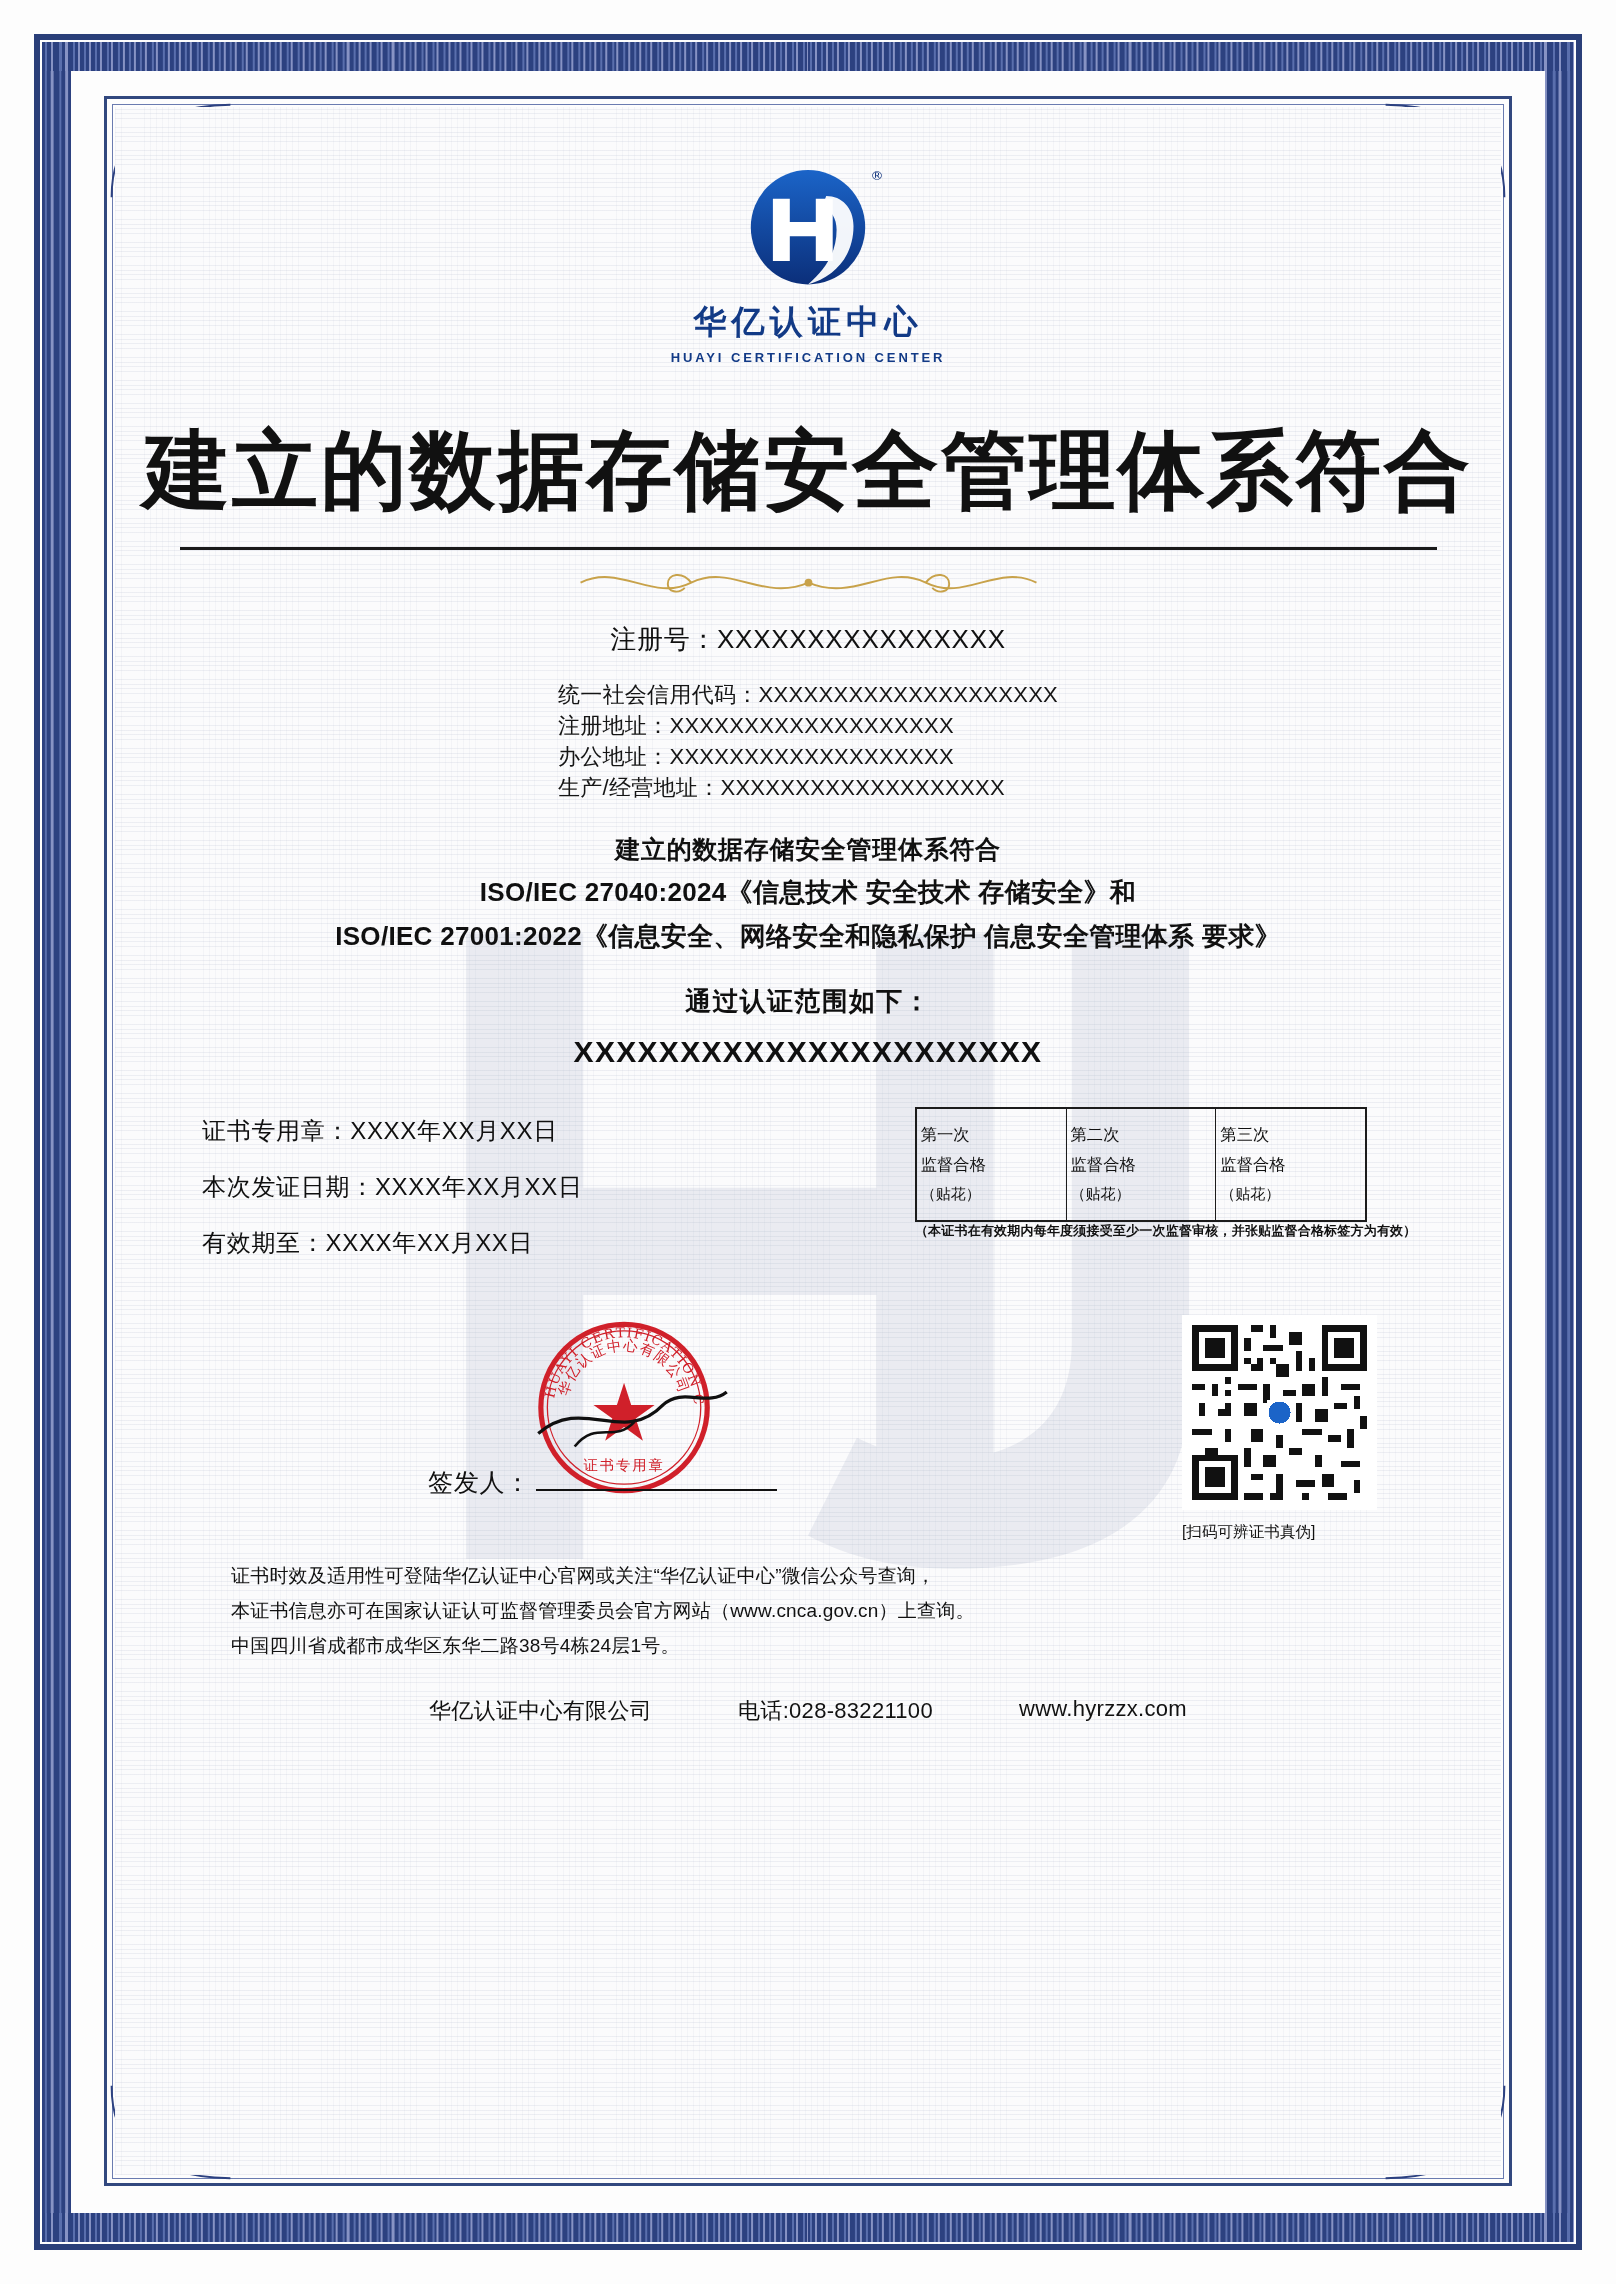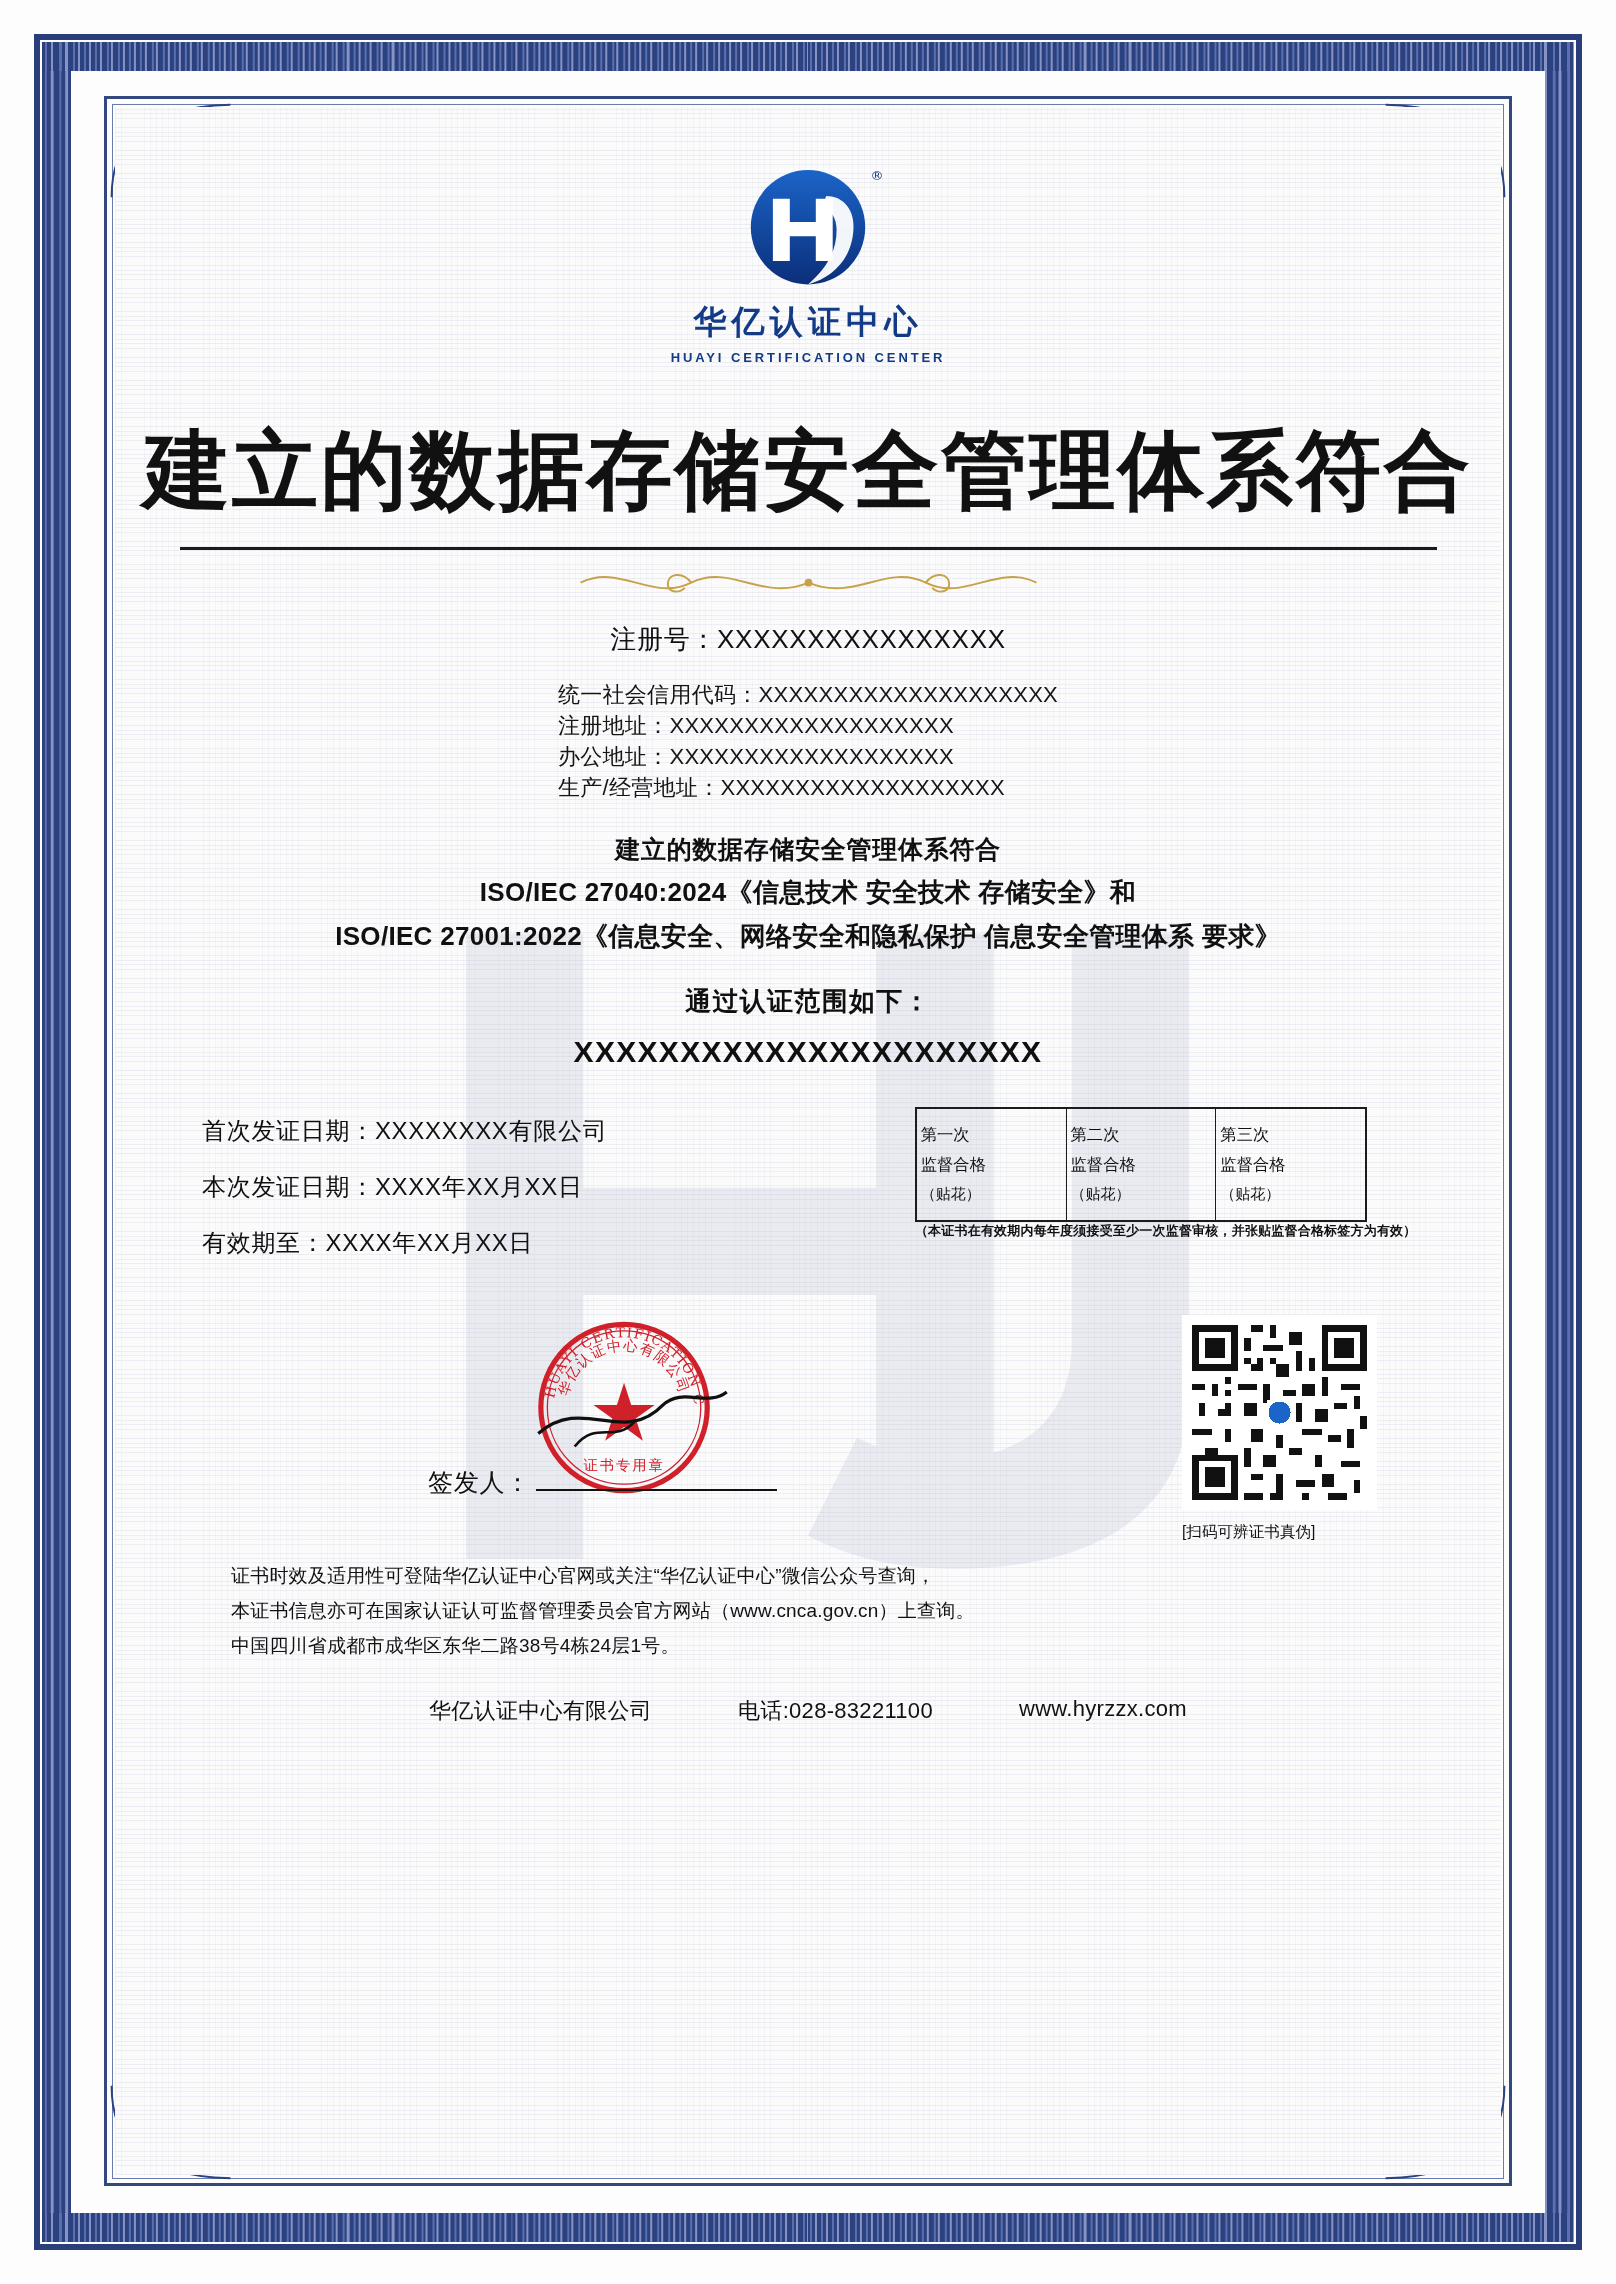--- a/index.html
+++ b/index.html
@@ -457,21 +457,21 @@
       <div class="std-line-3">ISO/IEC 27001:2022《信息安全、网络安全和隐私保护 信息安全管理体系 要求》</div>
     </div>
 
     
     <div class="scope-label">通过认证范围如下：</div>
     <div class="scope-value">XXXXXXXXXXXXXXXXXXXXXX</div>
 
     
     <div class="mid-row">
       <div class="dates">
-        <div class="date-line">首次发证日期：XXXXXXXX有限公司</div>
+        <div class="date-line">证书专用章：XXXX年XX月XX日</div>
         <div class="date-line">本次发证日期：XXXX年XX月XX日</div>
         <div class="date-line">有效期至：XXXX年XX月XX日</div>
       </div>
       <div class="supervision">
         <table class="sup-table">
           <tbody>
               <tr>
             <td>
               <div class="sup-cell-t1">第一次</div>
               <div class="sup-cell-t2">监督合格</div>

